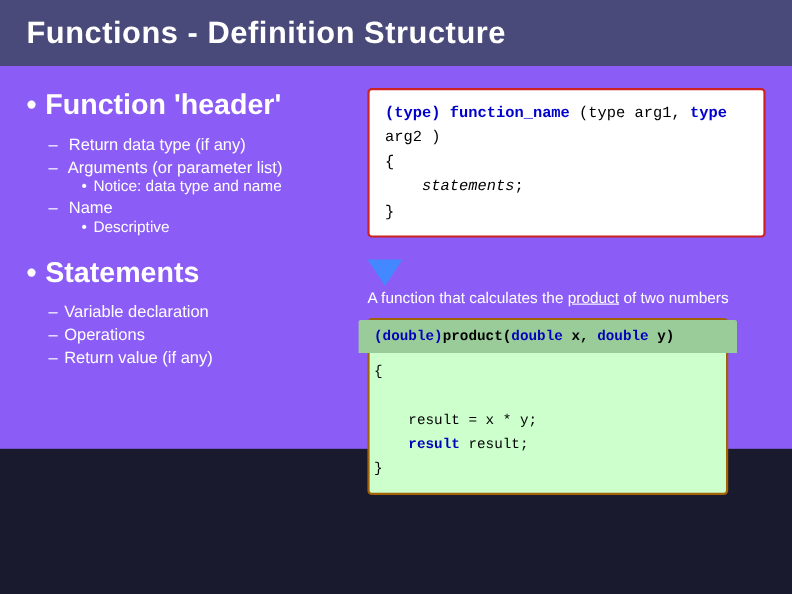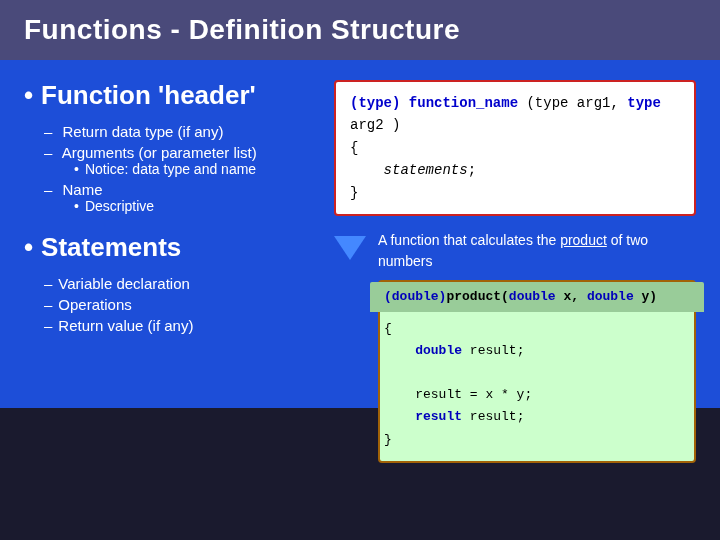--- a/index.html
+++ b/index.html
@@ -8,21 +8,21 @@
       width: 720px;
       height: 540px;
       background: #1a1a2e;
       font-family: Arial, sans-serif;
       overflow: hidden;
     }
 
     .page {
       width: 720px;
       height: 408px;
-      background: #1d4ed8;
+      background: #8b5cf6;
       display: flex;
       flex-direction: column;
     }
 
     .header {
       background: #4a4a7a;
       padding: 14px 24px;
       border-radius: 0;
     }
 
@@ -113,21 +113,21 @@
       color: #000000;
       position: relative;
     }
 
     .kw-type { color: #0000cc; font-weight: bold; }
     .kw-fn { color: #0000cc; font-weight: bold; }
 
     .arrow-down-container {
       display: flex;
       align-items: flex-start;
-      gap: 12px;
+      flex-direction: column;
     }
 
     .arrow-down {
       width: 0;
       height: 0;
       border-left: 16px solid transparent;
       border-right: 16px solid transparent;
       border-top: 24px solid #4488ff;
       margin-top: 6px;
       flex-shrink: 0;
@@ -237,21 +237,20 @@
         </div>
         <div class="note-and-code" style="flex:1;">
           <div class="note-text">
             A function that calculates the <u>product</u> of two numbers
           </div>
           <div class="code-box-bottom">
             <div class="header-line">
               <span class="kw">(double)</span><span class="fn-name">product</span><span>(</span><span class="kw">double</span><span> x, </span><span class="kw">double</span><span> y)</span>
             </div>
             <div>{</div>
-            <div>&nbsp;&nbsp;&nbsp;&nbsp;<span class="kw">double</span> result;</div>
             <div>&nbsp;</div>
             <div>&nbsp;&nbsp;&nbsp;&nbsp;result = x * y;</div>
             <div>&nbsp;&nbsp;&nbsp;&nbsp;<span class="kw">result</span> result;</div>
             <div>}</div>
           </div>
         </div>
       </div>
 
     </div>
 

